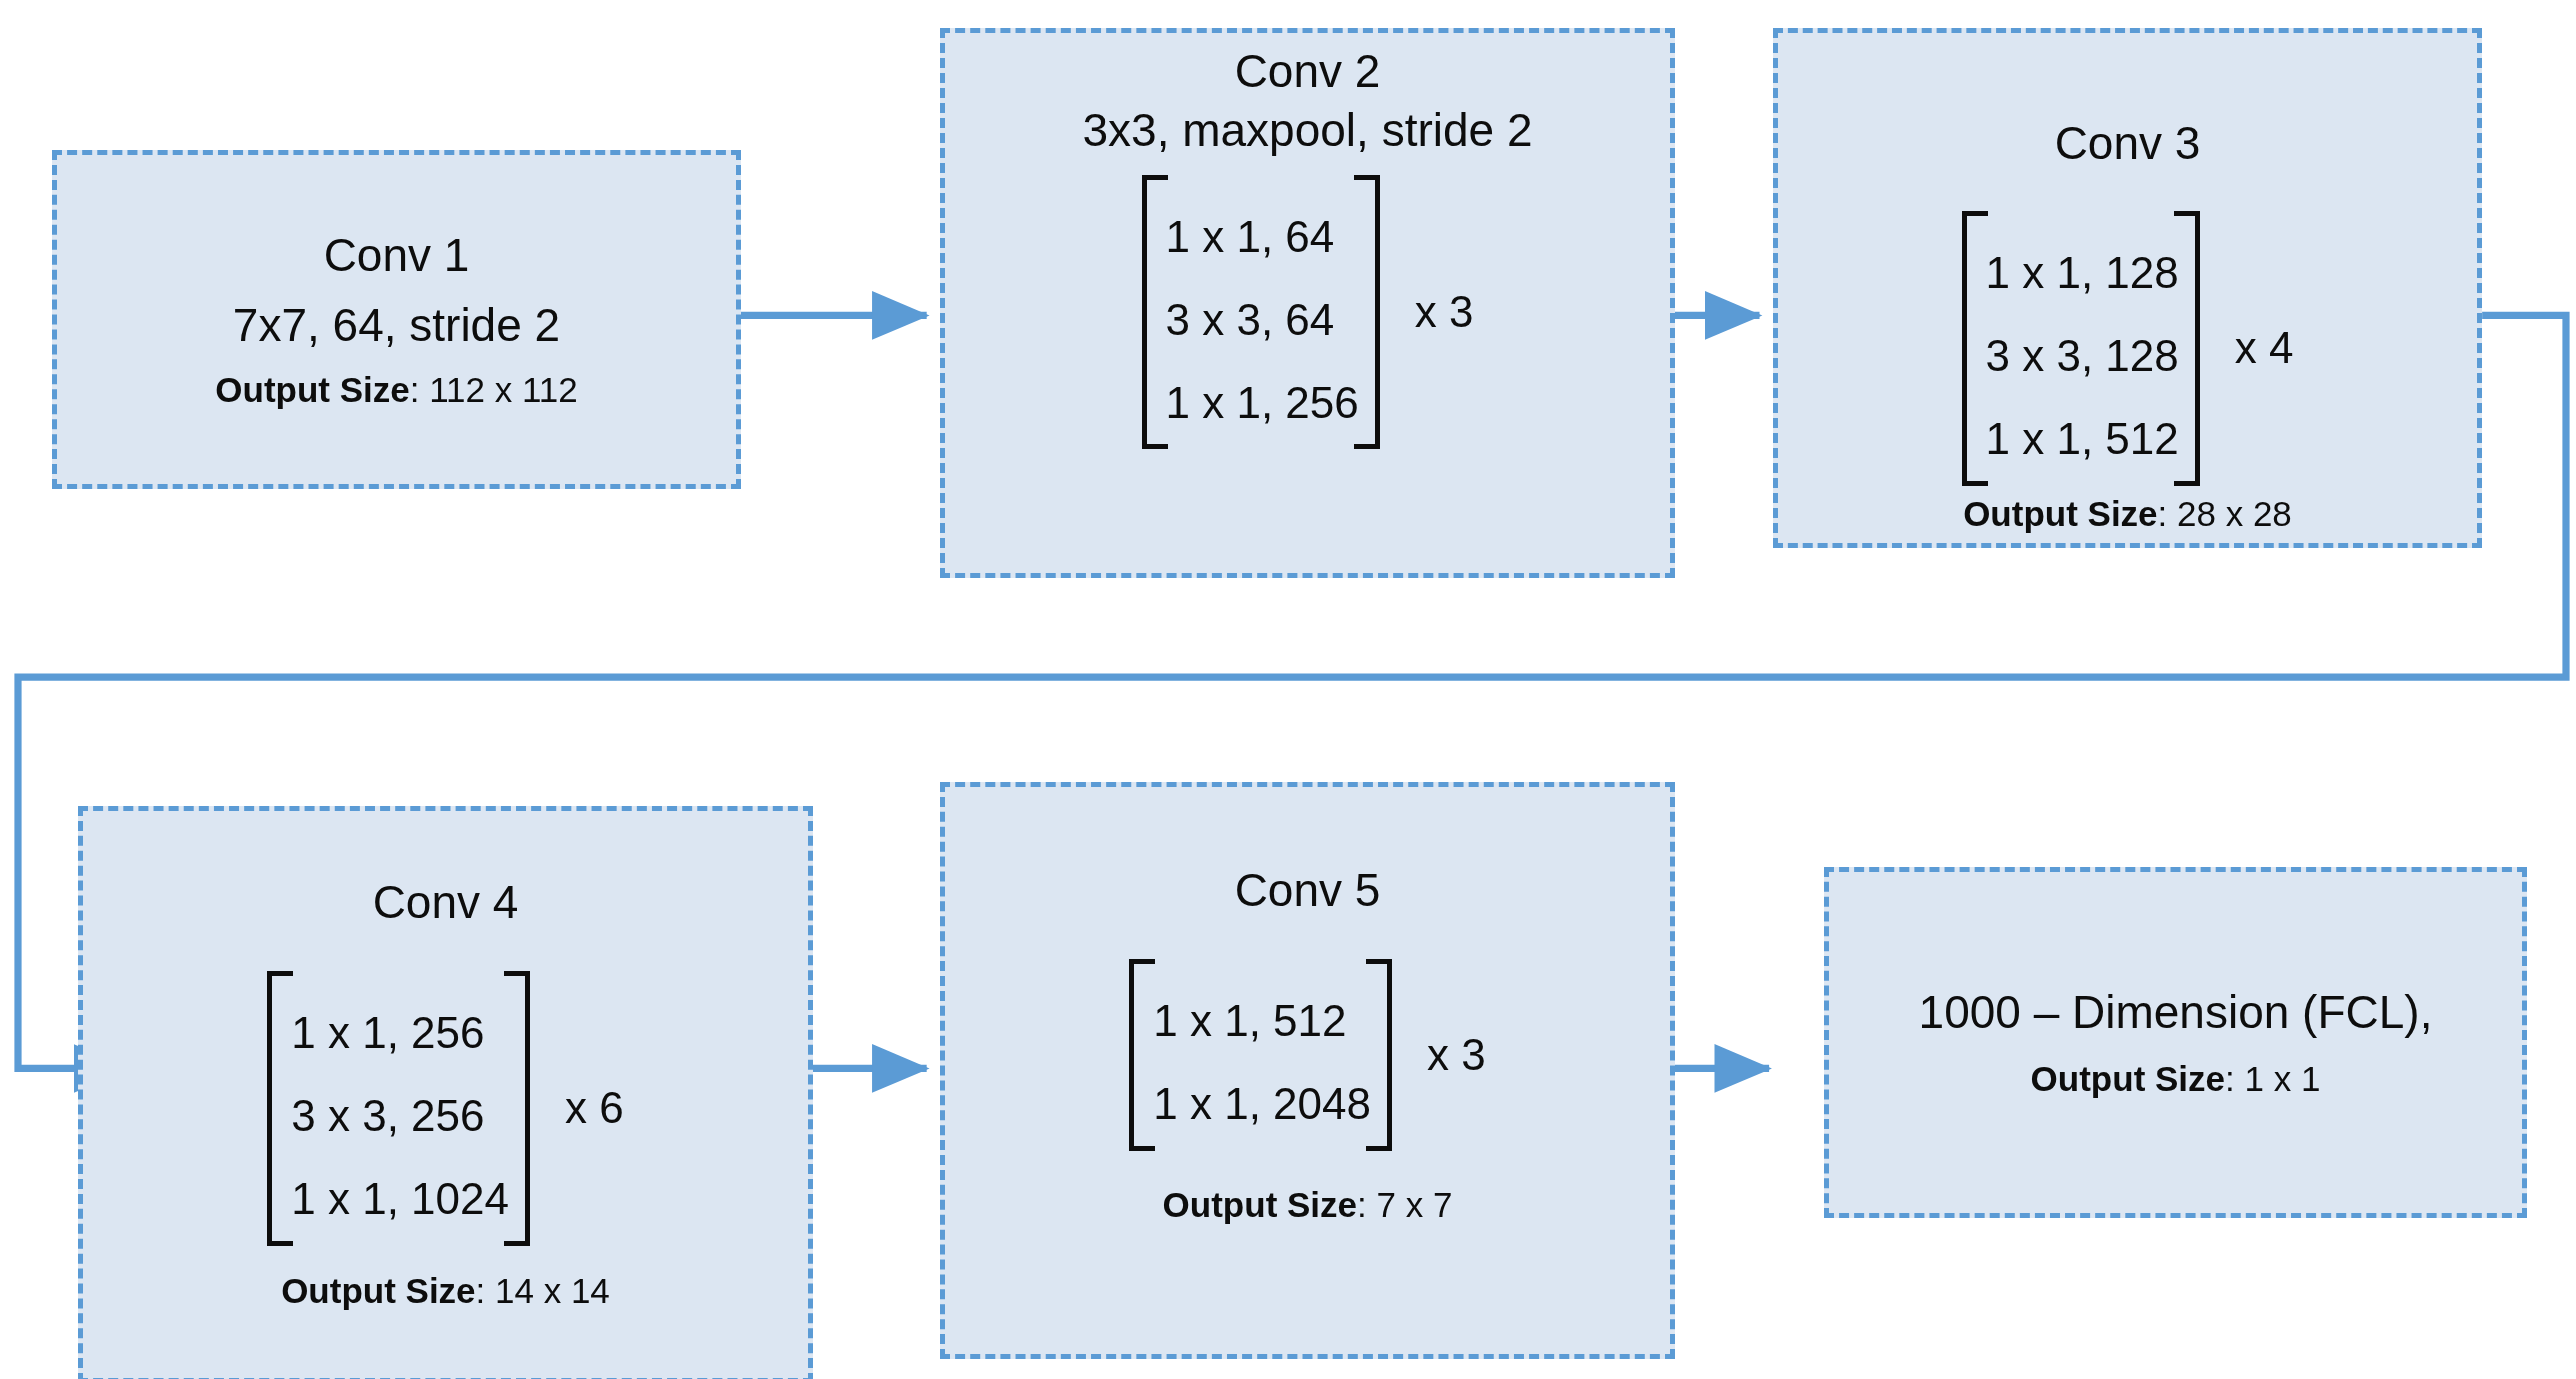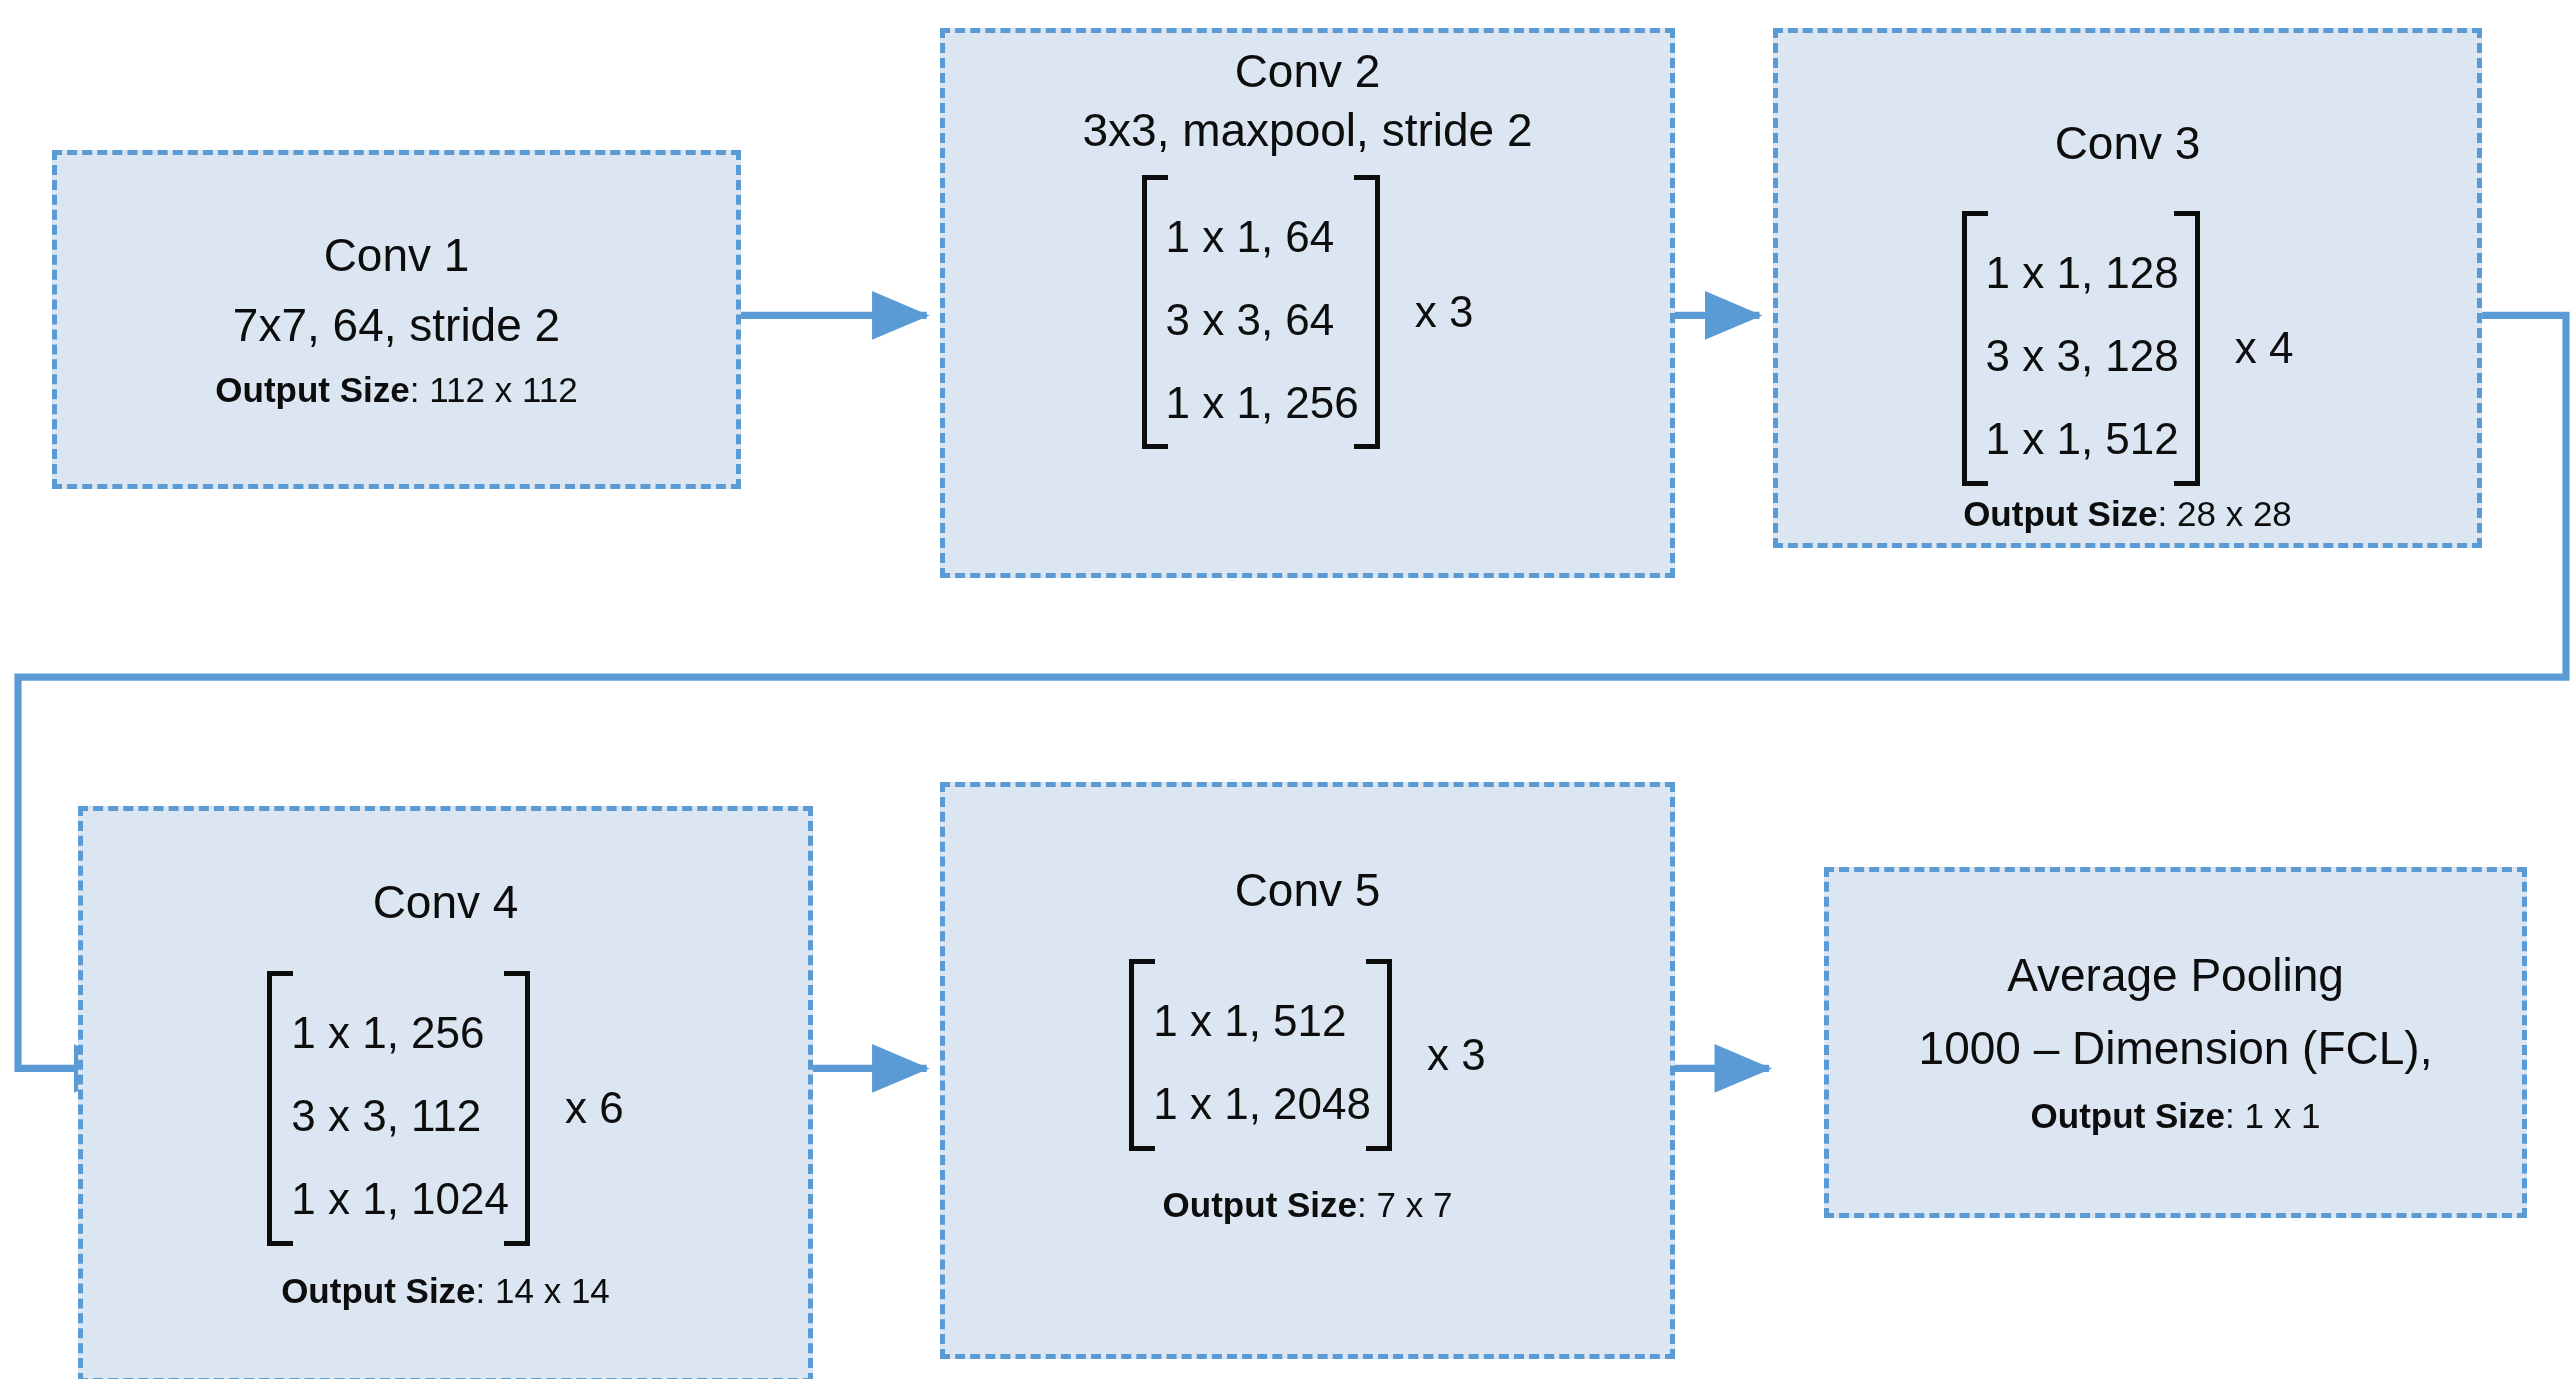--- a/index.html
+++ b/index.html
@@ -156,40 +156,39 @@
       <div class="mult">x 4</div>
     </div>
     <div class="node-out" style="margin-top:auto; margin-bottom:29px;"><b>Output Size</b><span>: 28 x 28</span></div>
   </div>
 
   <div class="node" style="left:78px; top:806px; width:735px; height:577px; padding:67px 8px 0; gap:9.6px;">
     <div class="node-title">Conv 4</div>
     <div class="block" style="margin-top:35px;">
       <div class="bracket-group">
         <div class="block-row">1 x 1, 256</div>
-        <div class="block-row">3 x 3, 112</div>
+        <div class="block-row">3 x 3, 256</div>
         <div class="block-row">1 x 1, 1024</div>
       </div>
       <div class="mult">x 6</div>
     </div>
     <div class="node-out" style="margin-top:17px;"><b>Output Size</b><span>: 14 x 14</span></div>
   </div>
 
   <div class="node" style="left:940px; top:782px; width:735px; height:577px; padding:79px 8px 0; gap:9.6px;">
     <div class="node-title">Conv 5</div>
     <div class="block" style="margin-top:35px;">
       <div class="bracket-group">
         <div class="block-row">1 x 1, 512</div>
         <div class="block-row">1 x 1, 2048</div>
       </div>
       <div class="mult">x 3</div>
     </div>
     <div class="node-out" style="margin-top:25.6px;"><b>Output Size</b><span>: 7 x 7</span></div>
   </div>
 
   <div class="node" style="left:1824px; top:867px; width:703px; height:351px; justify-content:center; gap:24px; padding:0 8px;">
-    <div class="node-title">Average Pooling</div>
     <div class="node-sub">1000 – Dimension (FCL),</div>
     <div class="node-out"><b>Output Size</b><span>: 1 x 1</span></div>
   </div>
 
 </div>
 
 
 </body></html>

